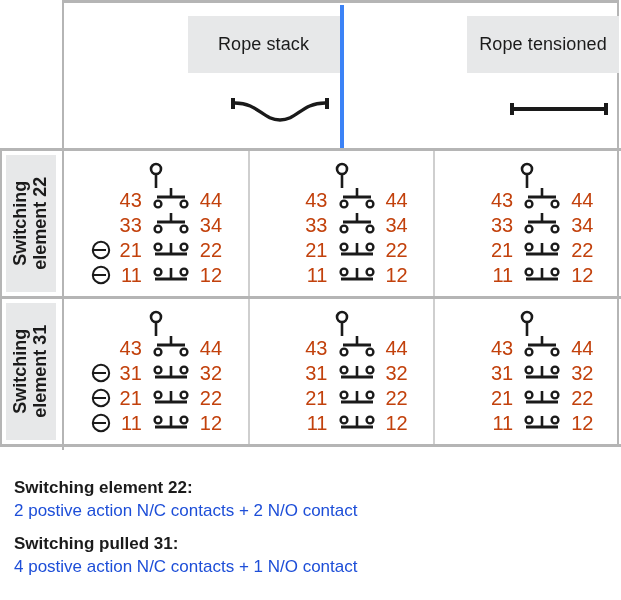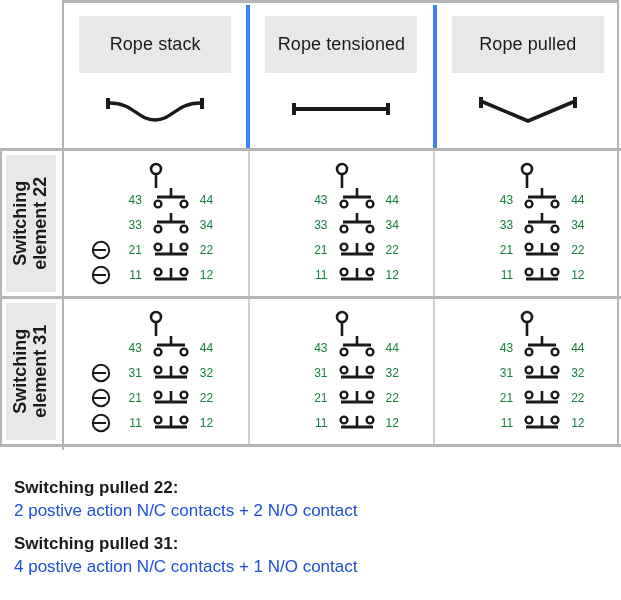--- a/index.html
+++ b/index.html
@@ -58,21 +58,21 @@
     top: 5px;
     width: 555px;
     height: 143px;
     display: flex;
   }
   .hdr-cell {
     flex: 1 1 0;
     position: relative;
     display: flex;
     flex-direction: column;
-    align-items: center;
+    align-items: flex-end;
   }
   .hdr-cell + .hdr-cell { border-left: 4px solid #3b82f6; }
 
   .hdr-chip {
     margin-top: 11px;
     width: 152px;
     height: 57px;
     background: #e7e8e9;
     display: flex;
     align-items: center;
@@ -151,22 +151,22 @@
     align-items: center;
     height: 25px;
   }
   .pa-slot {
     width: 30px;
     display: flex;
     align-items: center;
     justify-content: center;
   }
   .term {
-    font-size: 12px;
-    color: #15803d;
+    font-size: 20px;
+    color: #c2410c;
     width: 26px;
     text-align: right;
   }
   .term.right { text-align: left; margin-left: 7px; }
   .term.left { margin-right: 7px; }
   .sym {
     width: 44px;
     height: 24px;
     display: flex;
     align-items: center;
@@ -226,30 +226,20 @@
       <div class="hdr-chip">Rope tensioned</div>
       <div class="rope-wrap">
         <svg width="110" height="34" viewBox="0 0 110 34">
           <line x1="9" y1="15" x2="101" y2="15" stroke="#1a1a1a" stroke-width="4"></line>
           <rect x="6" y="9" width="4" height="12" fill="#1a1a1a"></rect>
           <rect x="100" y="9" width="4" height="12" fill="#1a1a1a"></rect>
         </svg>
       </div>
     </div>
 
-    <div class="hdr-cell">
-      <div class="hdr-chip">Rope pulled</div>
-      <div class="rope-wrap">
-        <svg width="110" height="34" viewBox="0 0 110 34">
-          <path d="M10 8 L 55 27 L 100 8" fill="none" stroke="#1a1a1a" stroke-width="3.6" stroke-linejoin="round" stroke-linecap="round"></path>
-          <rect x="6" y="3" width="4" height="11" fill="#1a1a1a"></rect>
-          <rect x="100" y="3" width="4" height="11" fill="#1a1a1a"></rect>
-        </svg>
-      </div>
-    </div>
   </div>
 
   <div class="side-label r1">
     <div class="rot">
       <div>Switching</div>
       <div>element 22</div>
     </div>
   </div>
   <div class="side-label r2">
     <div class="rot">
@@ -657,20 +647,20 @@
             <div class="term right">12</div>
           </div>
         </div>
       </div>
     </div>
 
 </div>
 
 <div class="captions">
   <div class="cap-block">
-    <div class="cap-title">Switching pulled 22:</div>
+    <div class="cap-title">Switching element 22:</div>
     <div class="cap-text">2 postive action N/C contacts + 2 N/O contact</div>
   </div>
   <div class="cap-block">
     <div class="cap-title">Switching pulled 31:</div>
     <div class="cap-text">4 postive action N/C contacts + 1 N/O contact</div>
   </div>
 </div>
 
 </body></html>

